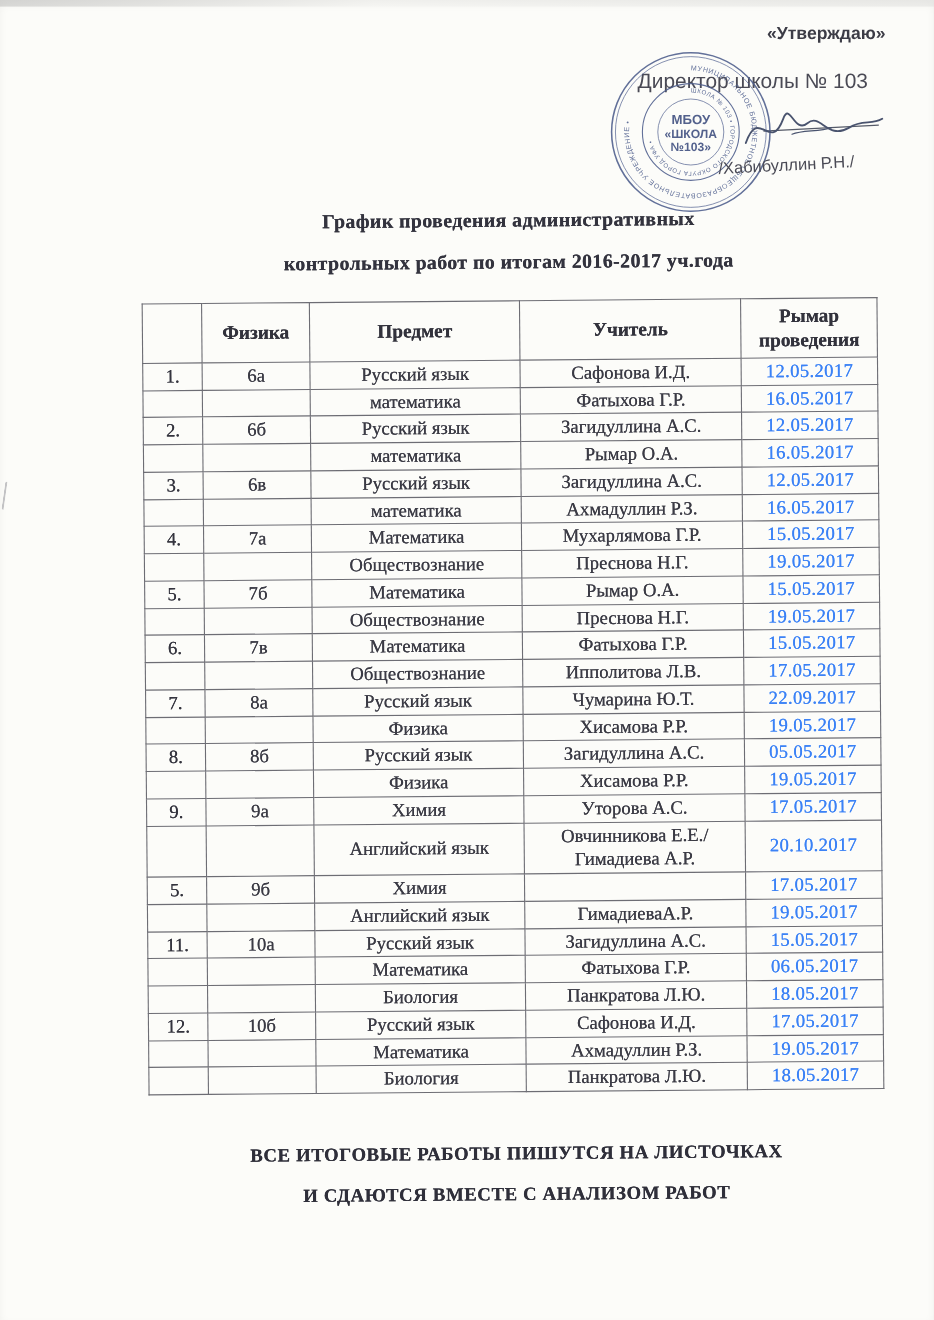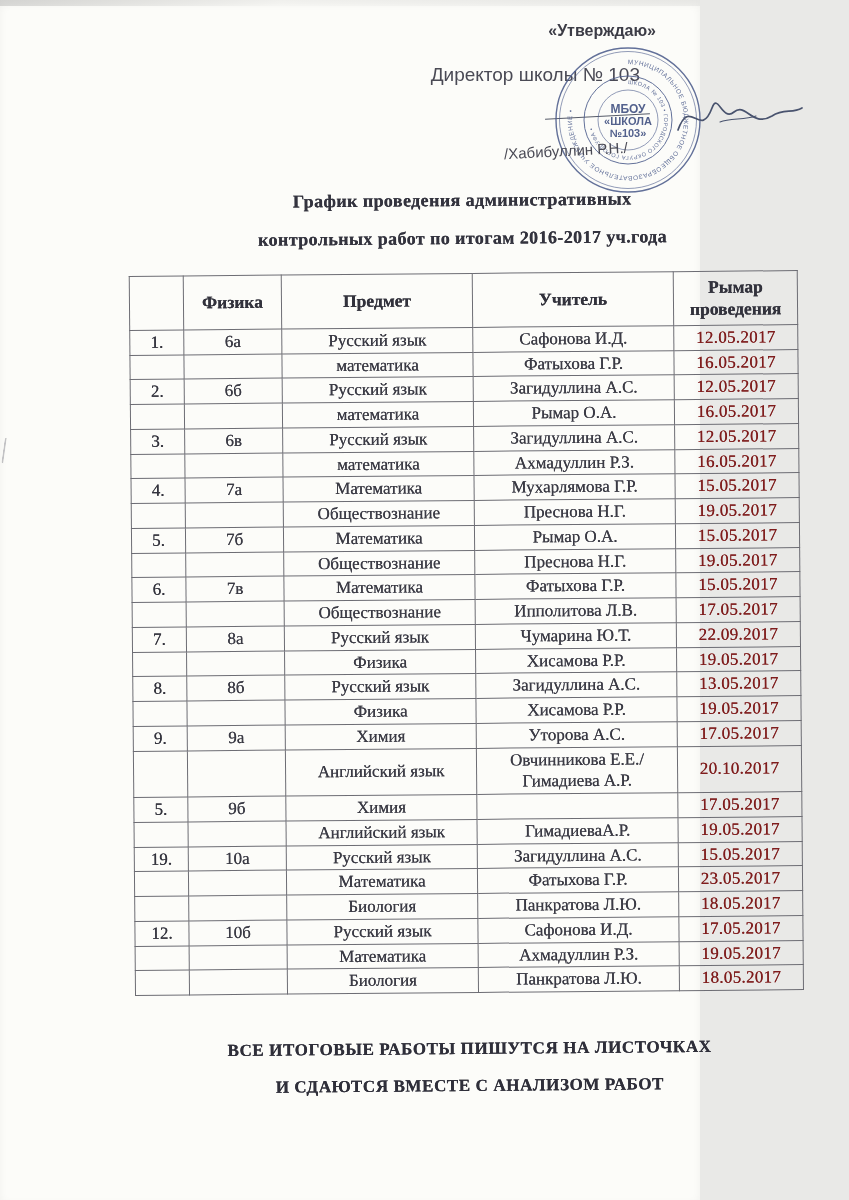--- a/index.html
+++ b/index.html
@@ -2,21 +2,21 @@
 <html><head>
 <meta charset="utf-8">
 <style>
   html,body{margin:0;padding:0;}
   body{
     width:849px;height:1200px;overflow:hidden;
     background:#e9e9e7;
     font-family:"Liberation Serif","DejaVu Serif",serif;
   }
   .sheet{
-    position:relative;width:700px;height:1200px;
+    position:relative;width:849px;height:1200px;
     background:#fcfcf9;
     box-shadow:inset 0 4px 8px rgba(0,0,0,0.05);
   }
   .scan-edge{position:absolute;left:0;top:0;width:100%;height:6px;
     background:linear-gradient(90deg,rgba(120,120,120,.25),rgba(200,200,200,.05) 40%,rgba(150,150,150,.12));}
   .edge-artifact{position:absolute;left:3px;top:438px;width:6px;height:26px;
     border-left:2px solid rgba(90,90,100,.35);transform:rotate(8deg);border-radius:2px;}
 
   
   .approve{
@@ -59,21 +59,21 @@
     border:1px solid #6d6d74;
     text-align:center;vertical-align:middle;
     padding:1px 3px;line-height:1.28;
     overflow:hidden;
   }
   table.sched th{
     font-size:17.5px;font-weight:bold;color:#32323c;
     padding:4px 2px;text-shadow:.2px 0 0 currentColor;
   }
   table.sched td{text-shadow:.15px 0 0 currentColor;}
-  td.c-date{color:#7f1d1d;letter-spacing:.3px;}
+  td.c-date{color:#3b82f6;letter-spacing:.3px;}
   td.c-num{color:#34343e;}
 
   .footer{
     text-align:center;font-weight:bold;font-size:17px;color:#2f2f3a;
     letter-spacing:.6px;margin-top:46px;text-shadow:.2px 0 0 currentColor;
   }
   .footer .f2{margin-top:17px;}
 </style>
 </head>
 <body>
@@ -236,21 +236,21 @@
             <td class="c-klass"></td>
             <td class="c-subject">Физика</td>
             <td class="c-teacher">Хисамова Р.Р.</td>
             <td class="c-date">19.05.2017</td>
           </tr>
           <tr>
             <td class="c-num">8.</td>
             <td class="c-klass">8б</td>
             <td class="c-subject">Русский язык</td>
             <td class="c-teacher">Загидуллина А.С.</td>
-            <td class="c-date">13.05.2017</td>
+            <td class="c-date">05.05.2017</td>
           </tr>
           <tr>
             <td class="c-num"></td>
             <td class="c-klass"></td>
             <td class="c-subject">Физика</td>
             <td class="c-teacher">Хисамова Р.Р.</td>
             <td class="c-date">19.05.2017</td>
           </tr>
           <tr>
             <td class="c-num">9.</td>
@@ -274,32 +274,32 @@
             <td class="c-date">17.05.2017</td>
           </tr>
           <tr>
             <td class="c-num"></td>
             <td class="c-klass"></td>
             <td class="c-subject">Английский язык</td>
             <td class="c-teacher">ГимадиеваА.Р.</td>
             <td class="c-date">19.05.2017</td>
           </tr>
           <tr>
-            <td class="c-num">19.</td>
+            <td class="c-num">11.</td>
             <td class="c-klass">10а</td>
             <td class="c-subject">Русский язык</td>
             <td class="c-teacher">Загидуллина А.С.</td>
             <td class="c-date">15.05.2017</td>
           </tr>
           <tr>
             <td class="c-num"></td>
             <td class="c-klass"></td>
             <td class="c-subject">Математика</td>
             <td class="c-teacher">Фатыхова Г.Р.</td>
-            <td class="c-date">23.05.2017</td>
+            <td class="c-date">06.05.2017</td>
           </tr>
           <tr>
             <td class="c-num"></td>
             <td class="c-klass"></td>
             <td class="c-subject">Биология</td>
             <td class="c-teacher">Панкратова Л.Ю.</td>
             <td class="c-date">18.05.2017</td>
           </tr>
           <tr>
             <td class="c-num">12.</td>

